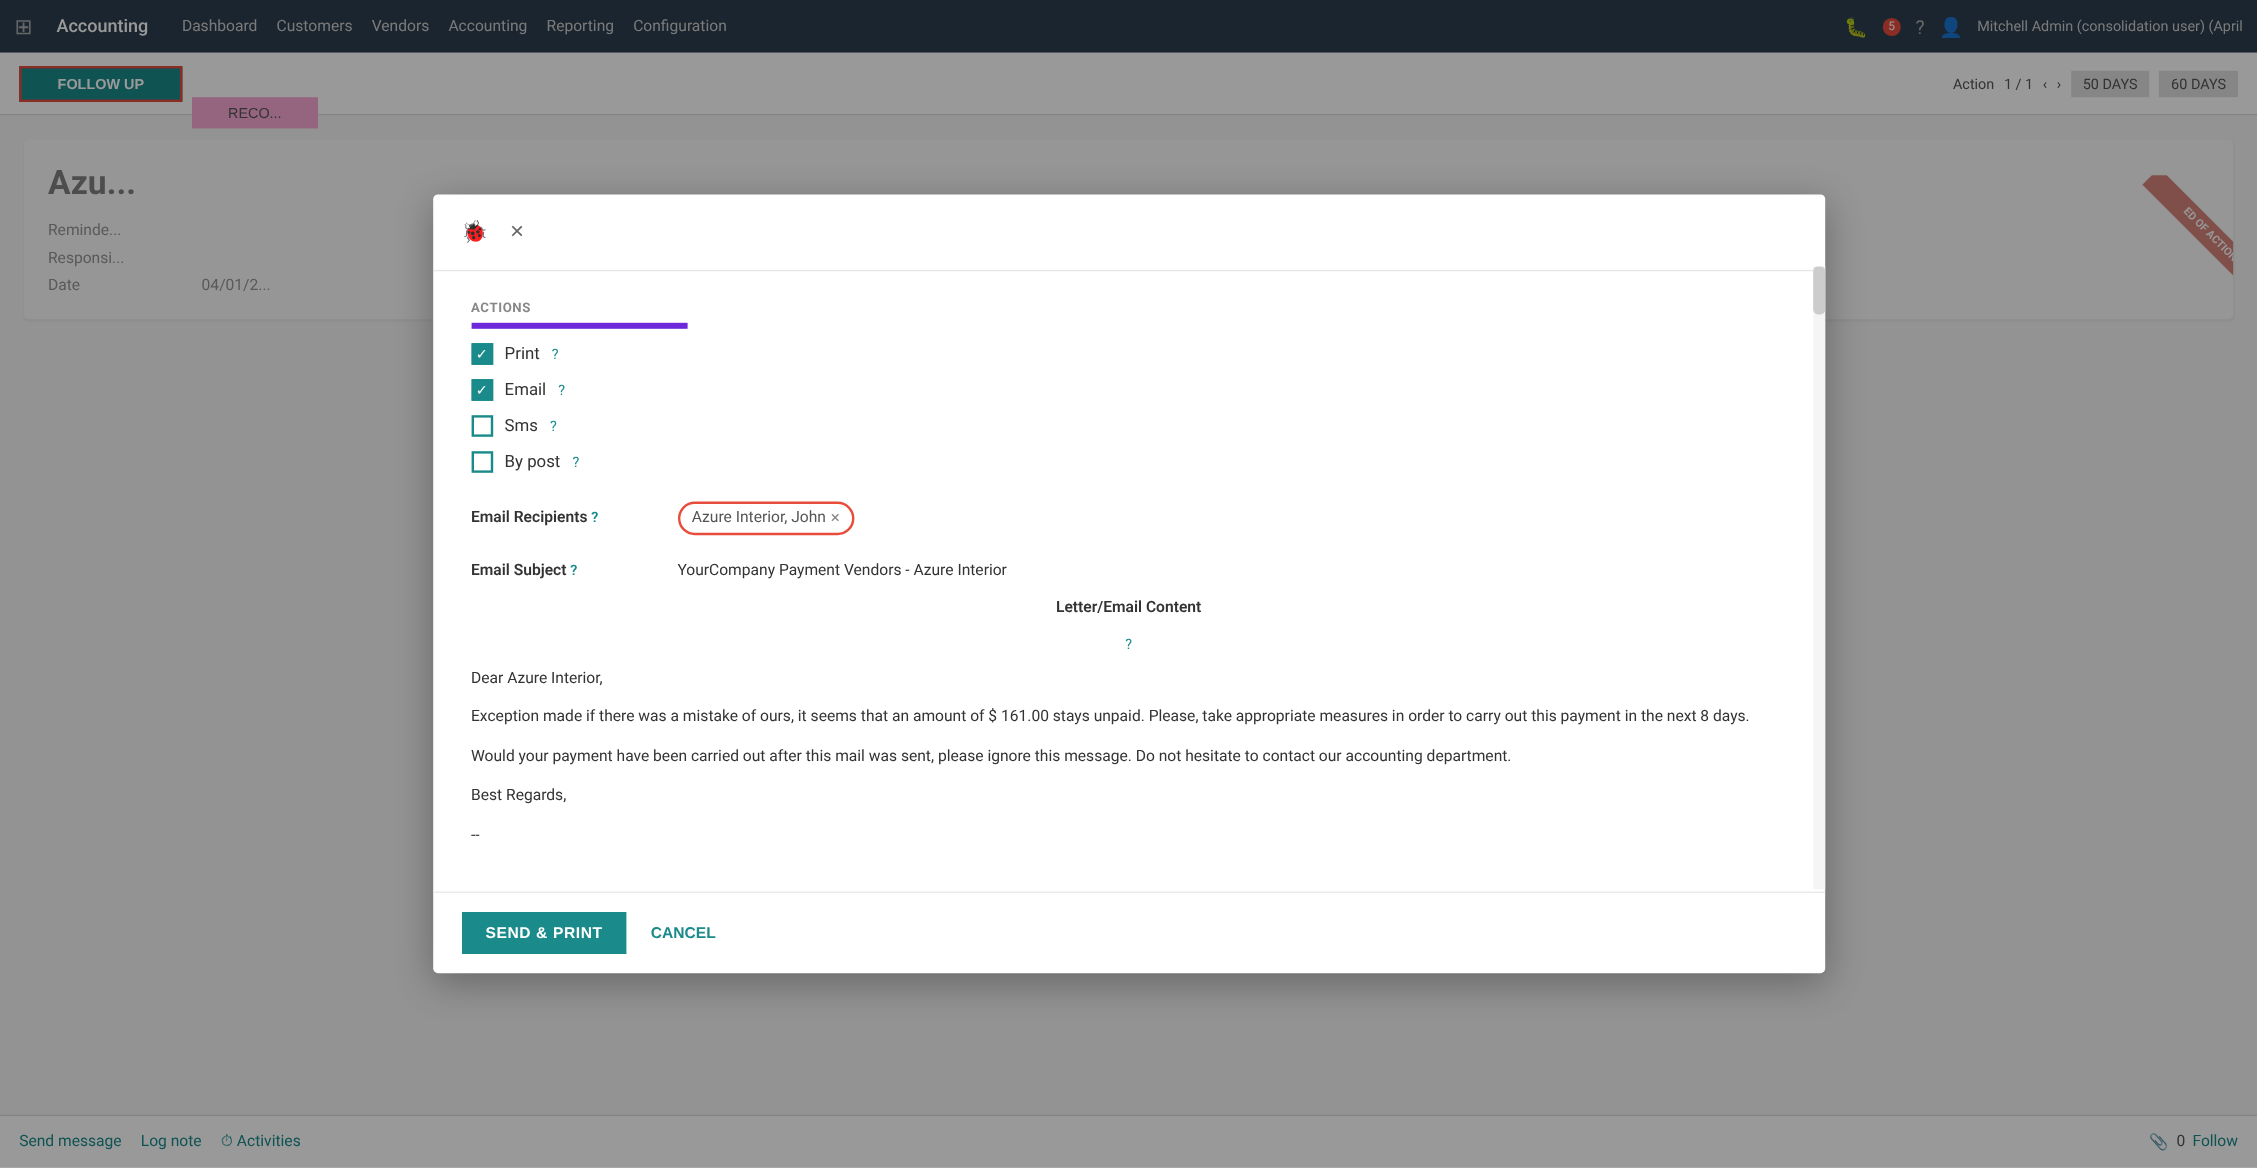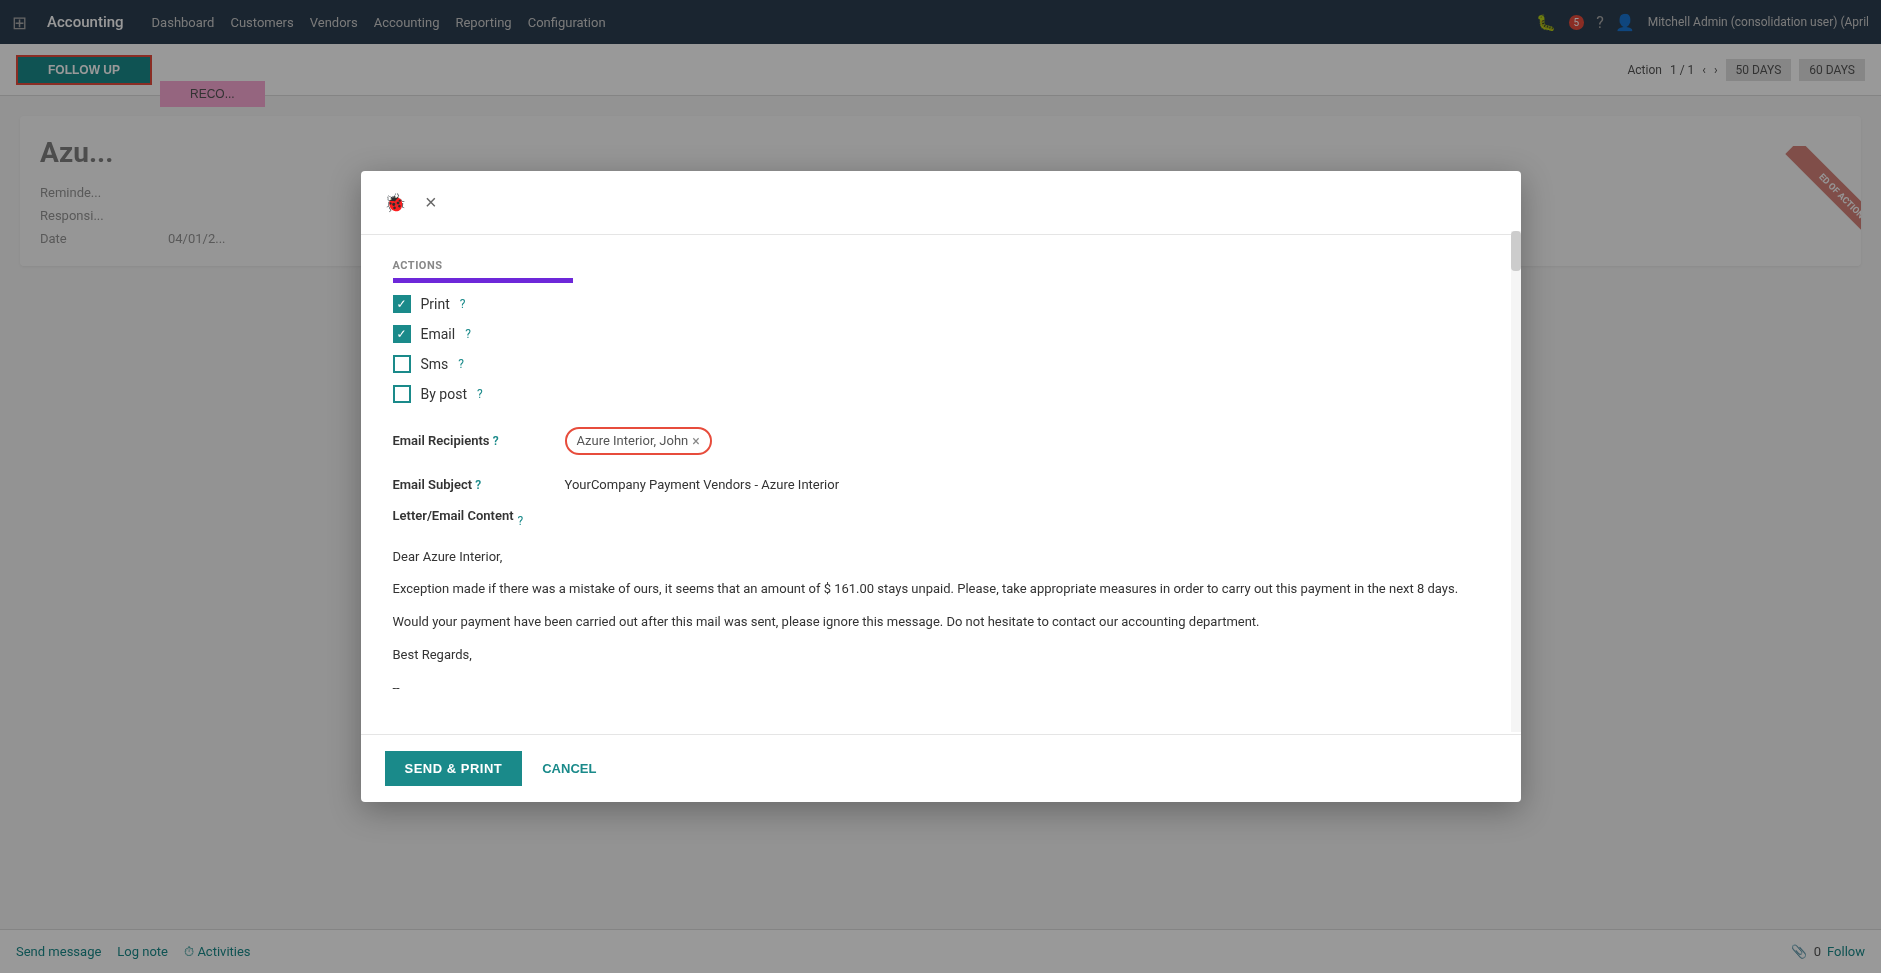--- a/index.html
+++ b/index.html
@@ -518,21 +518,21 @@
 
         <div class="form-row">
           <div class="form-label">
             <span>Email Subject</span>
             <span class="help-icon">?</span>
           </div>
           <div class="form-value">YourCompany Payment Vendors - Azure Interior</div>
         </div>
 
         <div>
-          <div style="display:flex;align-items:center;gap:4px;margin-bottom:12px;">
+          <div style="display:flex;align-items:center;gap:4px;margin-bottom:12px;flex-direction:column;">
             <span class="letter-content-label">Letter/Email Content</span>
             <span class="help-icon">?</span>
           </div>
           <div class="letter-body">
             <p>Dear Azure Interior,</p>
             <p>Exception made if there was a mistake of ours, it seems that an amount of $ 161.00 stays unpaid. Please, take appropriate measures in order to carry out this payment in the next 8 days.</p>
             <p>Would your payment have been carried out after this mail was sent, please ignore this message. Do not hesitate to contact our accounting department.</p>
             <p>Best Regards,</p>
             <p>--</p>
           </div>

